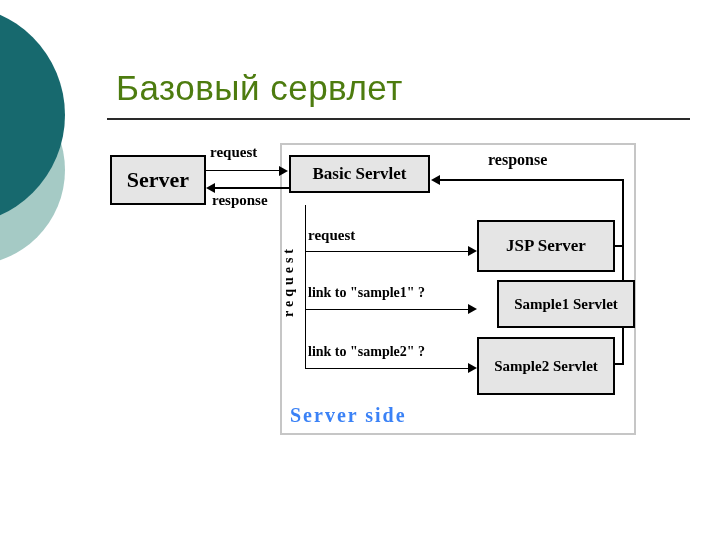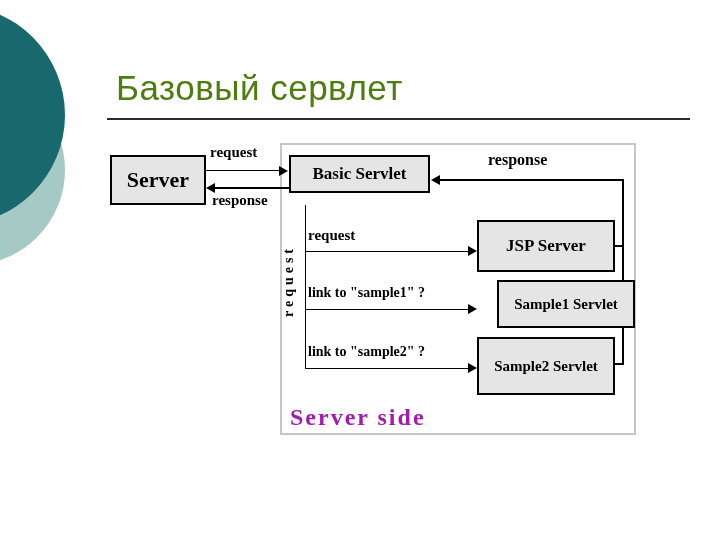--- a/index.html
+++ b/index.html
@@ -35,21 +35,21 @@
   .l{position:absolute;background:#000;}
   .ah{position:absolute;width:0;height:0;}
   .ah.r{border-top:5px solid transparent;border-bottom:5px solid transparent;border-left:9px solid #000;}
   .ah.lf{border-top:5px solid transparent;border-bottom:5px solid transparent;border-right:9px solid #000;}
   .lbl{position:absolute;font-weight:700;font-size:15px;white-space:nowrap;}
   .lbl.small{font-size:14px;}
   .lbl.vert{
     left:229px;top:273px;width:120px;text-align:center;
     transform:rotate(-90deg);letter-spacing:4px;font-size:14px;
   }
-  .lbl.server-side{left:290px;top:404px;font-size:24px;color:#a21caf;letter-spacing:2px;}
+  .lbl.server-side{left:290px;top:404px;font-size:20px;color:#3b82f6;letter-spacing:2px;}
   
   .req-line{left:206px;top:170px;width:74px;height:1px;}
   .req-ah{left:279px;top:166px;}
   .resp-l-line{left:215px;top:187px;width:74px;height:2px;}
   .resp-l-ah{left:206px;top:183px;}
   .resp-r-line{left:440px;top:179px;width:184px;height:2px;}
   .resp-r-ah{left:431px;top:175px;}
   .bus{left:622px;top:179px;width:2px;height:186px;}
   .conn-jsp{left:615px;top:245px;width:9px;height:2px;}
   .conn-s1{left:615px;top:305px;width:9px;height:2px;}

